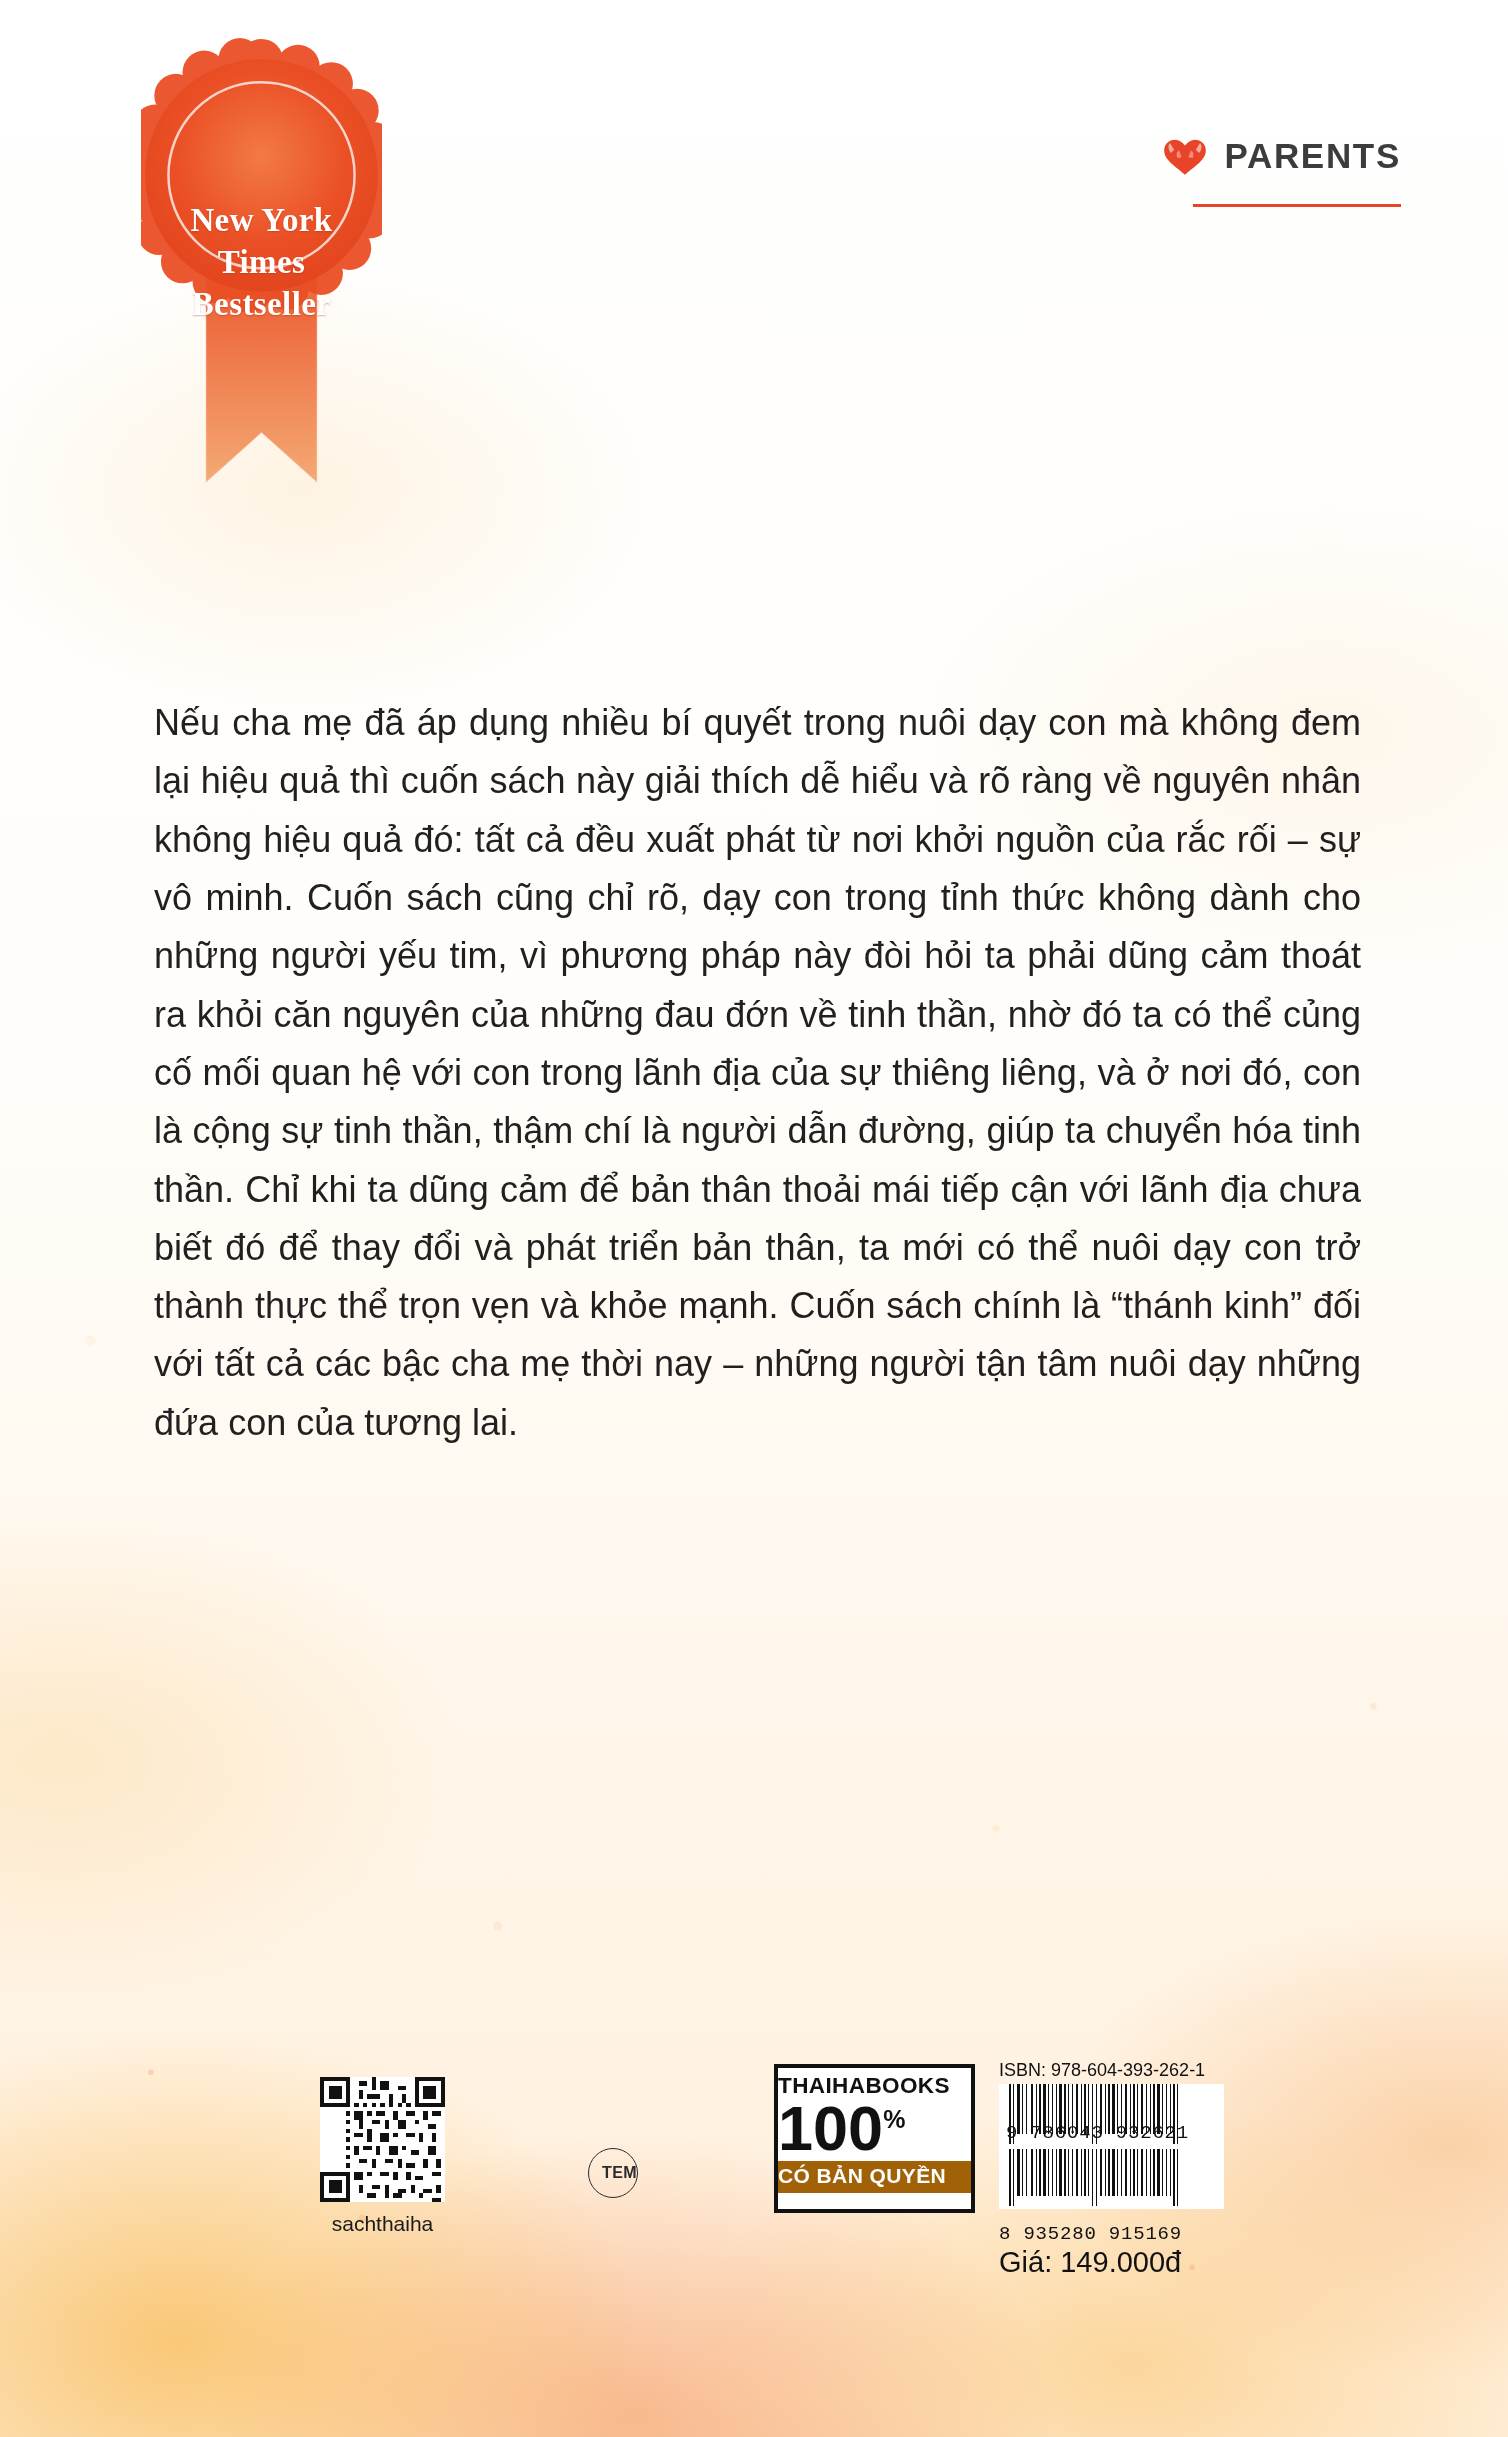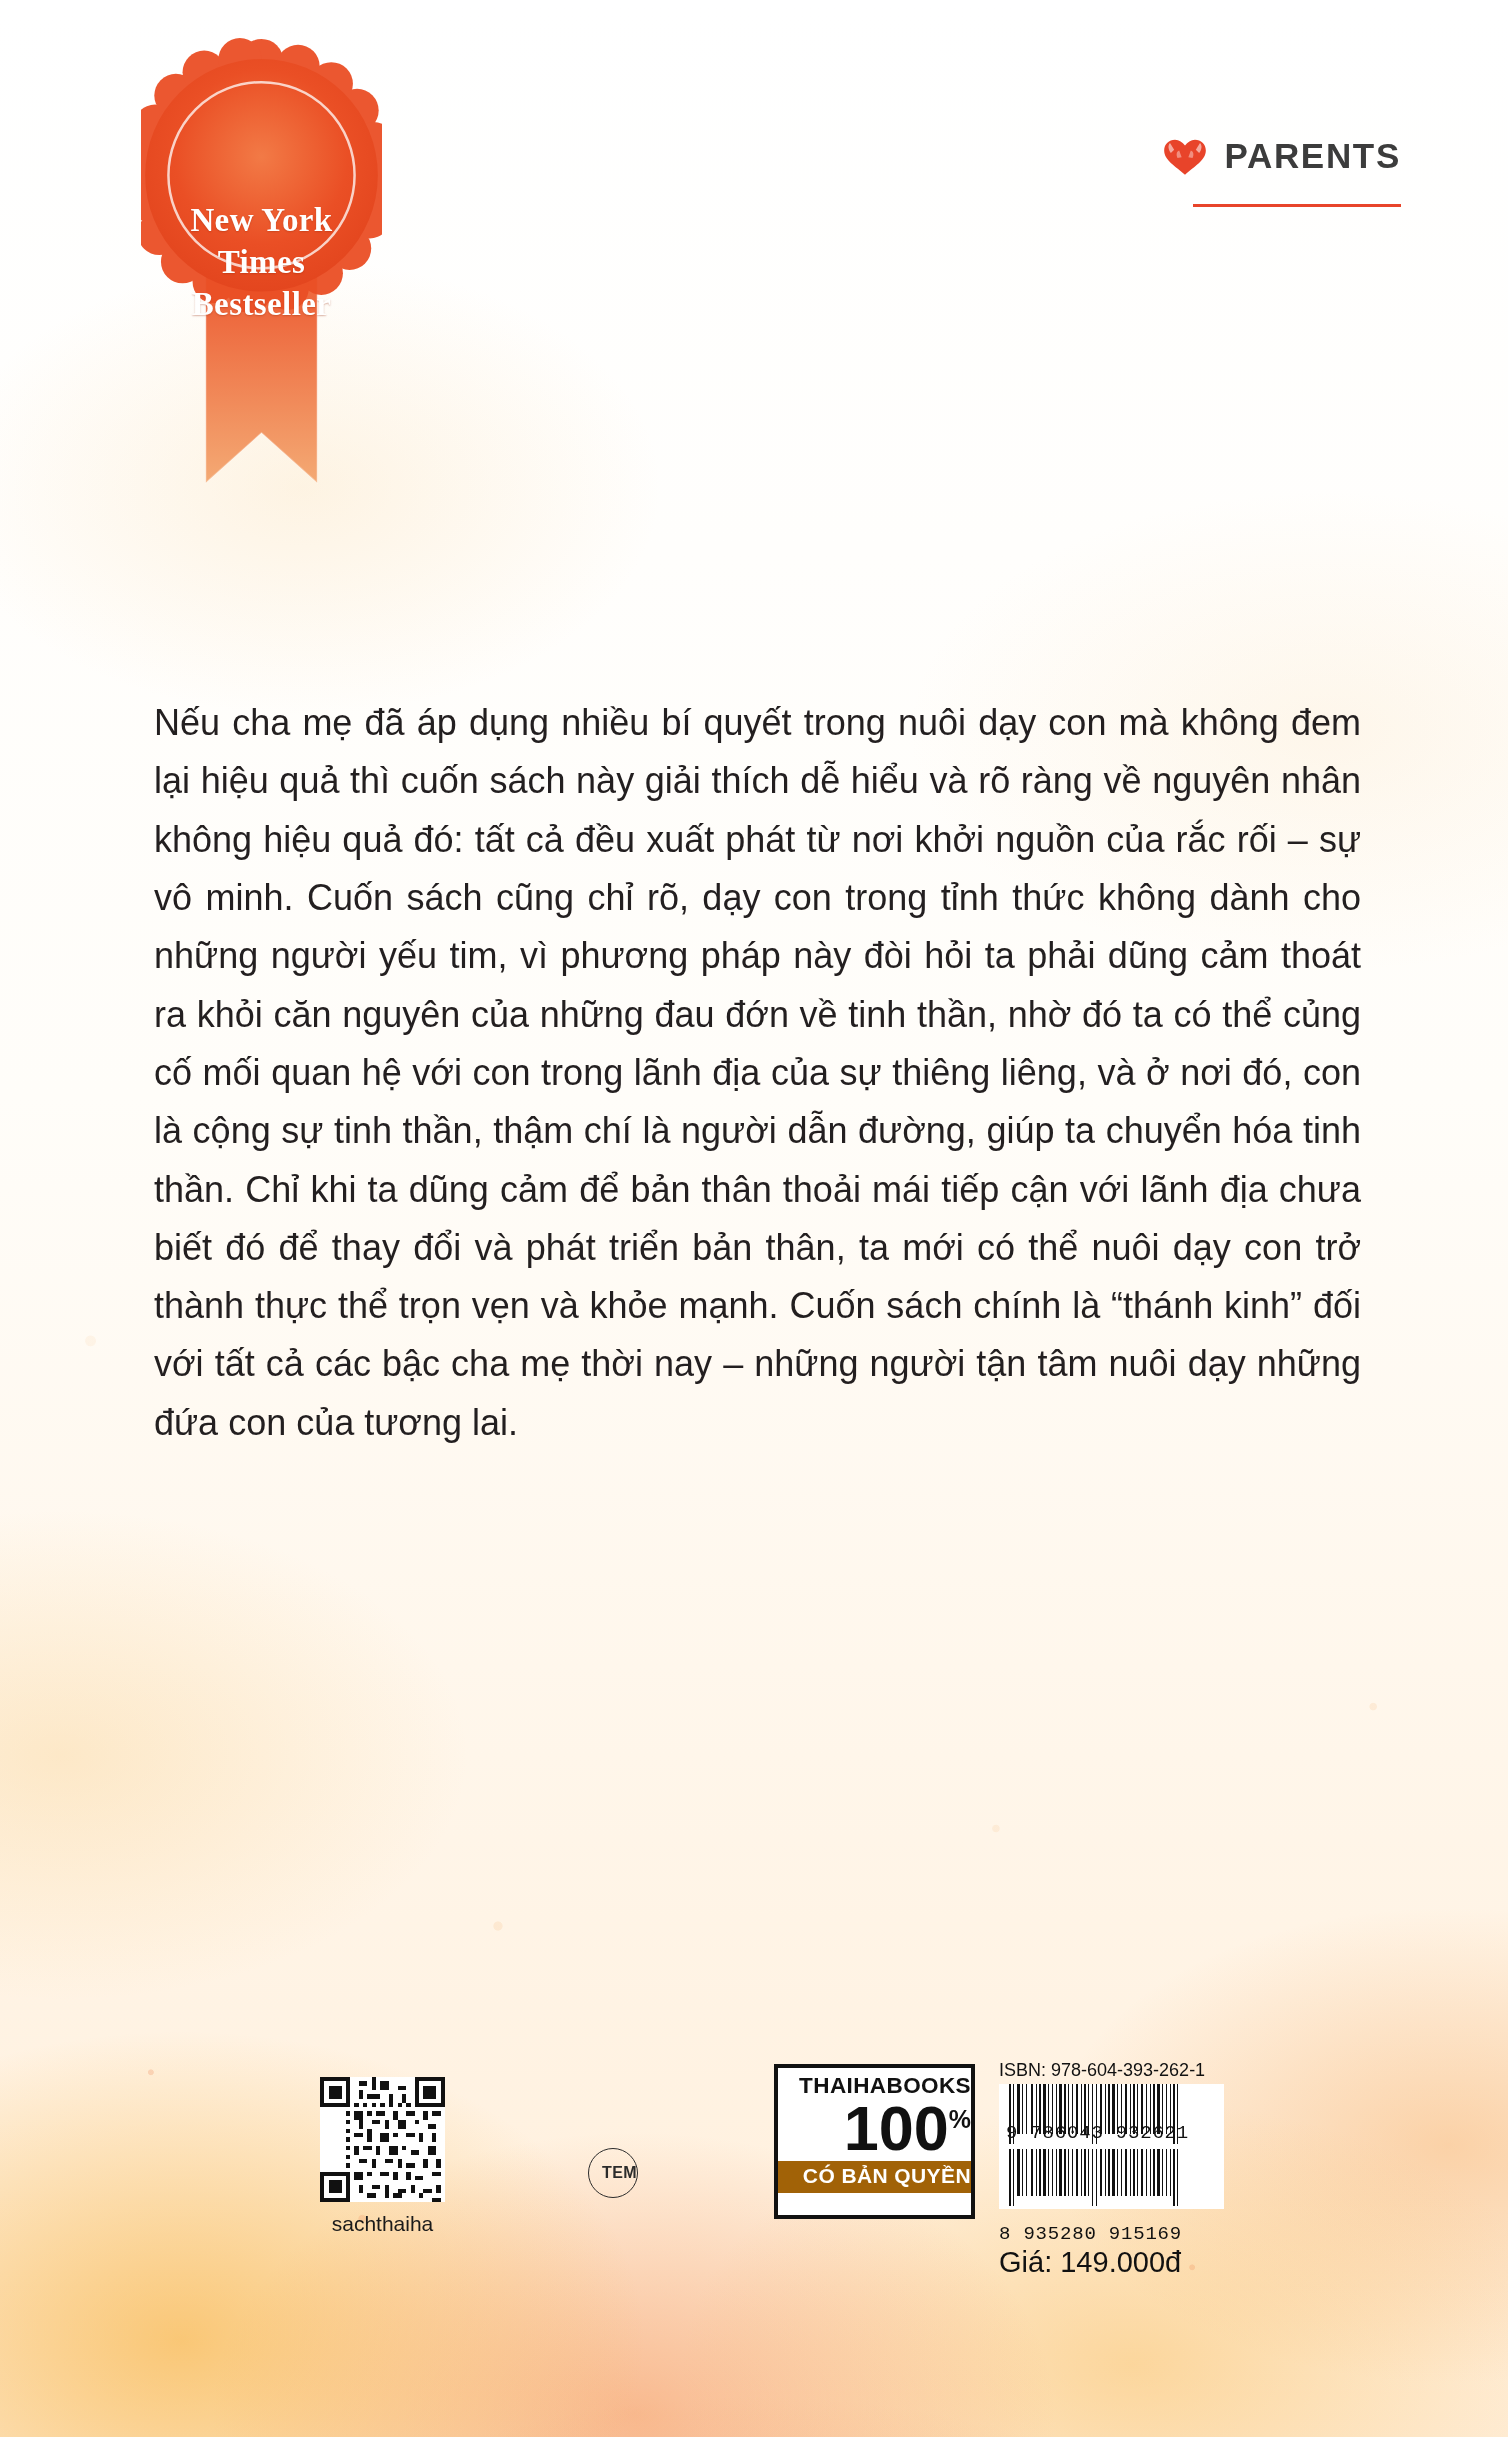--- a/index.html
+++ b/index.html
@@ -146,22 +146,22 @@
     letter-spacing: 0.4px;
   }
 
   .copyright-seal {
     position: absolute;
     left: 774px;
     top: 8.3px;
     width: 193px;
     border: 4.2px solid #111;
     background: #fff;
-    text-align: right;
-    padding: 5px 0 22px;
+    text-align: left;
+    padding: 5px 0 16px;
   }
   .cs-top {
     font-size: 22.5px; font-weight: 700; letter-spacing: 0.4px; color:#111;
     font-family: "Liberation Sans", sans-serif;
   }
   .cs-mid {
     font-size: 63px; font-weight: 700; line-height: 0.95; color:#111;
     font-family: "Liberation Sans", sans-serif;
   }
   .cs-mid sup { font-size: 25px; vertical-align: super; }

